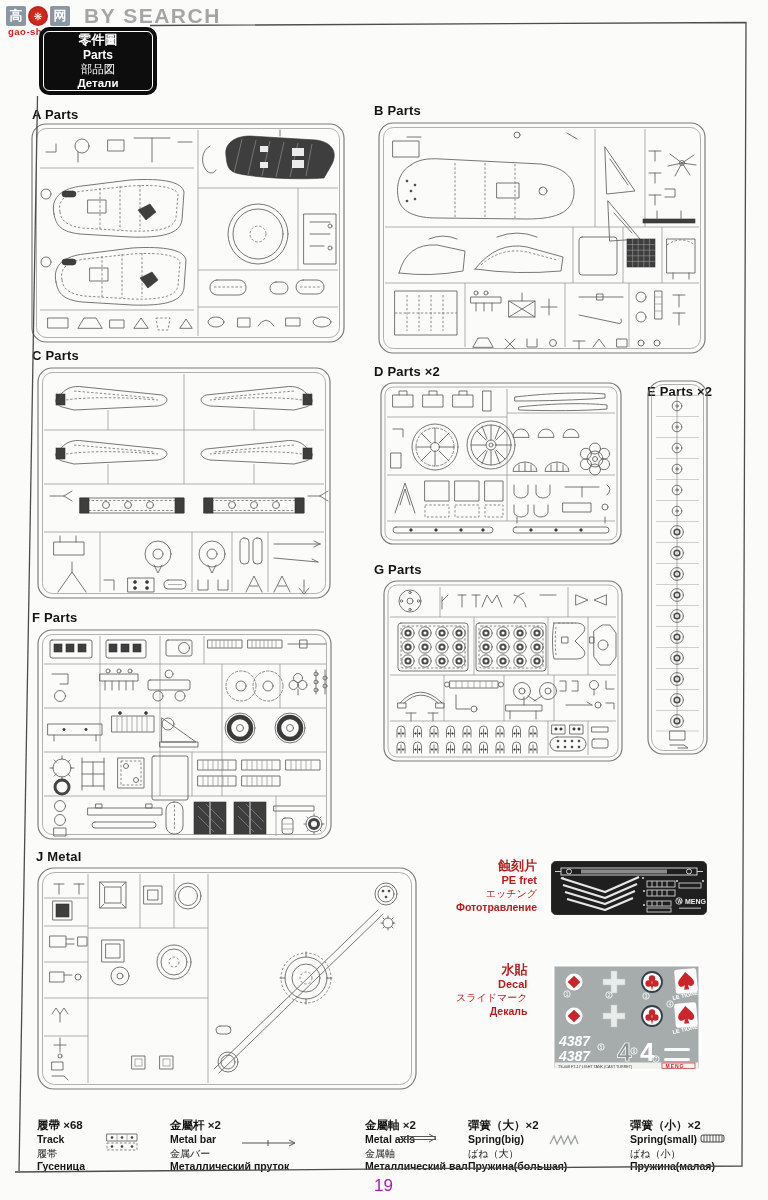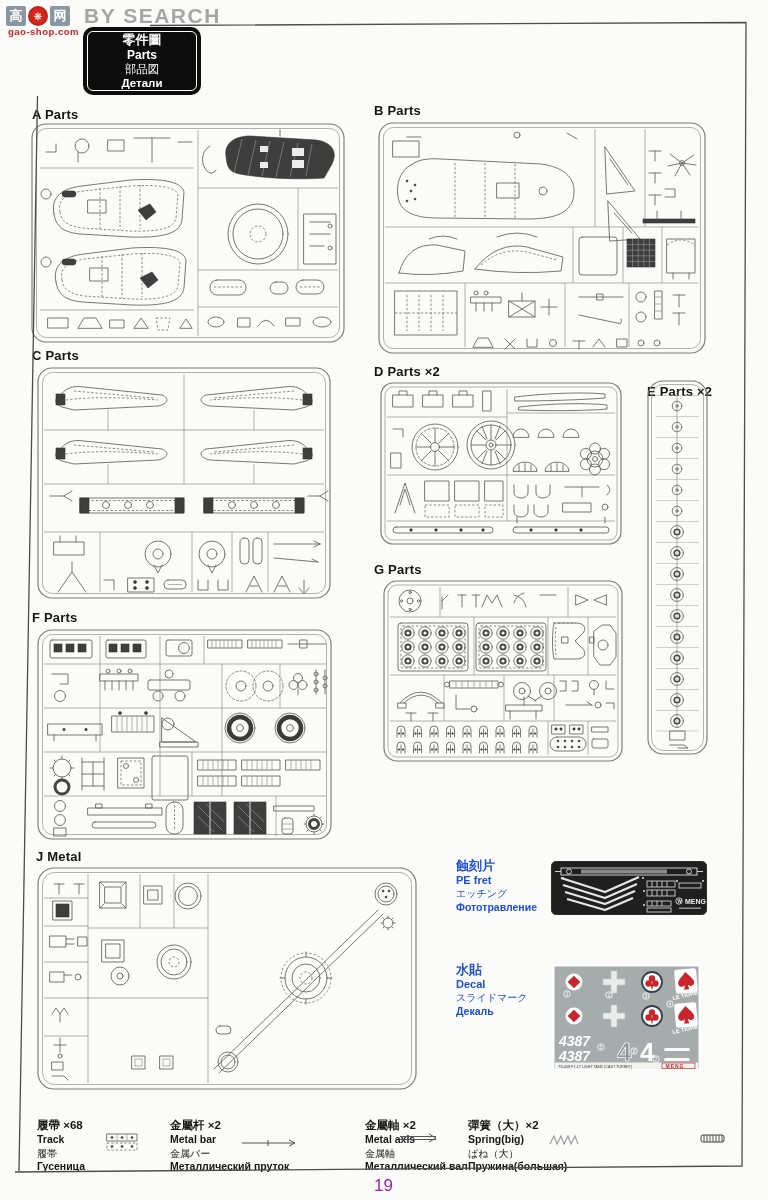--- a/index.html
+++ b/index.html
@@ -10,29 +10,29 @@
   .wm{display:flex;align-items:center;gap:2px;}
   .wm-sq{width:20px;height:20px;background:#8a97a3;color:#fff;font-weight:bold;font-size:13px;
          display:flex;align-items:center;justify-content:center;border-radius:2px;}
   .wm-rd{width:20px;height:20px;background:radial-gradient(circle,#d42a1e 45%,#9c1510 100%);
          border-radius:50%;color:#fff;font-size:10px;display:flex;align-items:center;justify-content:center;}
   .wm-tx{color:#a6a6a6;font-weight:bold;font-size:21px;letter-spacing:1.5px;margin-left:12px;}
   .wm-url{color:#d42020;font-weight:bold;font-size:9.5px;letter-spacing:.5px;}
   
   .badge{background:#0d0d0d;border-radius:9px;box-shadow:0 0 0 1px #0d0d0d;
          display:flex;flex-direction:column;align-items:center;justify-content:center;
-         color:#fff;text-align:center;line-height:1.22;margin-left:44px;}
+         color:#fff;text-align:center;line-height:1.22;}
   .badge .inner{border:1px solid #fff;border-radius:6px;width:calc(100% - 8px);height:calc(100% - 8px);
          display:flex;flex-direction:column;align-items:center;justify-content:center;}
   .b1{font-size:13px;font-weight:bold;} .b2{font-size:12px;font-weight:bold;}
   .b3{font-size:11.5px;} .b4{font-size:11.5px;font-weight:bold;}
   
   .sec-h{font-size:13px;font-weight:bold;color:#141414;letter-spacing:.2px;}
   
-  .ml span{display:block;color:#1d4ed8;line-height:1.25;}
+  .ml span{display:block;color:#b91c1c;line-height:1.25;text-align:right;}
   .ml1{font-size:13px;font-weight:bold;} .ml2{font-size:11px;font-weight:bold;}
   .ml3{font-size:10px;} .ml4{font-size:10.5px;font-weight:bold;}
   
   .lg span{display:block;line-height:1.3;color:#161616;}
   .lg1{font-size:11.5px;font-weight:bold;} .lg2{font-size:10.5px;font-weight:bold;}
   .lg3{font-size:10px;} .lg4{font-size:10.5px;font-weight:bold;}
   .pgnum{font-size:17px;color:#a21caf;}
   
   svg .ln{fill:none;stroke:#686868;stroke-width:.9;stroke-linecap:round;stroke-linejoin:round;}
   svg .lnD{fill:none;stroke:#6e6e6e;stroke-width:.8;stroke-dasharray:2.4 1.9;}
@@ -888,20 +888,26 @@
   <div class="ab lg" style="left:468px;top:1118px;width:150px;">
     <span class="lg1">彈簧（大）×2</span>
     <span class="lg2">Spring(big)</span>
     <span class="lg3">ばね（大）</span>
     <span class="lg4">Пружина(большая)</span>
   </div>
   <svg class="ab" style="left:548px;top:1133px;" width="32" height="14" viewBox="0 0 32 14">
     <path d="M2,11 l4,-8 l3,8 l4,-8 l3,8 l4,-8 l3,8 l4,-8 l3,8" fill="none" stroke="#9aa0a0" stroke-width="1.2"></path>
   </svg>
 
+  <div class="ab lg" style="left:630px;top:1118px;width:130px;">
+    <span class="lg1">彈簧（小）×2</span>
+    <span class="lg2">Spring(small)</span>
+    <span class="lg3">ばね（小）</span>
+    <span class="lg4">Пружина(малая)</span>
+  </div>
   <svg class="ab" style="left:700px;top:1133px;" width="26" height="11" viewBox="0 0 26 11">
     <rect x="1" y="2" width="23" height="7" rx="2" fill="none" stroke="#444" stroke-width="1"></rect>
     <path d="M4,2 v7 M7,2 v7 M10,2 v7 M13,2 v7 M16,2 v7 M19,2 v7 M22,2 v7" stroke="#444" stroke-width=".9"></path>
   </svg>
 
   <div class="ab pgnum" style="left:374px;top:1176px;">19</div>
 
 </div>
 
 </body></html>

